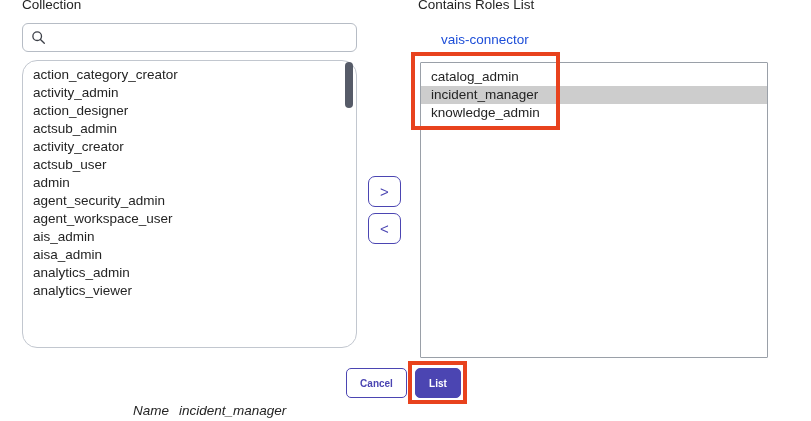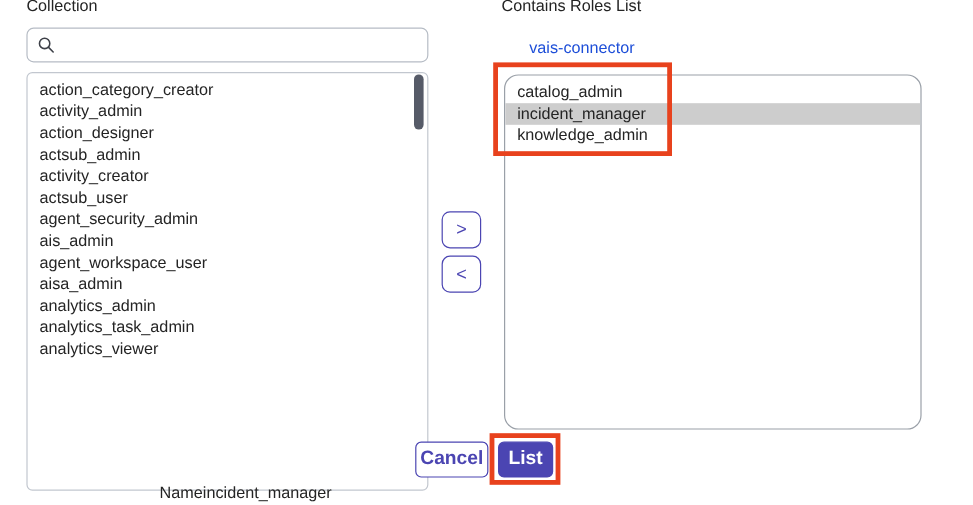--- a/index.html
+++ b/index.html
@@ -11,22 +11,22 @@
   #contains-label { left:418px; }
   #group-name { position:absolute; left:418px; top:32px; font-size:13.5px; color:#1d4ed8;margin-left:23px; }
 
   .searchbox { position:absolute; left:22px; top:23px; width:335px; height:29px;
     box-sizing:border-box; border:1px solid #b6bcc5; border-radius:6px; background:#fff;
     display:flex; align-items:center; padding:0 8px; gap:7px; }
   .searchbox input { border:none; outline:none; flex:1; min-width:0; background:transparent;
     font-family:"Liberation Sans", sans-serif; font-size:13.5px; color:#242424; }
 
   .listbox { position:absolute; box-sizing:border-box; background:#fff; overflow:hidden; padding-top:5px; }
-  .listbox.left  { left:22px;  top:60px; width:335px; height:349px; border:1px solid #c2c7cf; border-radius:5px; }
-  .listbox.right { left:420px; top:62px; width:348px; height:296px; border:1px solid #9aa0a8; border-radius:12px; }
+  .listbox.left  { left:22px;  top:60px; width:335px; height:288px; border:1px solid #c2c7cf; border-radius:15px; }
+  .listbox.right { left:420px; top:62px; width:348px; height:296px; border:1px solid #9aa0a8; border-radius:1px; }
   .list-row { height:18px; line-height:18px; font-size:13.5px; padding-left:10px;
     white-space:nowrap; color:#242424; cursor:default; }
   .list-row.selected { background:var(--selected-row,#cdcdcd); }
 
   .scroll-thumb { position:absolute; right:3px; top:2px; width:8px; height:46px;
     border-radius:4px; background:var(--scrollbar-thumb,#565b68); }
 
   .xfer-btn { position:absolute; left:368px; width:33px; height:31px; box-sizing:border-box;
     border:1.5px solid var(--accent,#4b45b2); border-radius:7px; background:#fff;
     color:var(--accent,#4b45b2); font-size:15px; line-height:1;
@@ -34,26 +34,26 @@
     font-family:"Liberation Sans", sans-serif; cursor:pointer; padding:0; }
   #move-right-btn { top:176px; }
   #move-left-btn  { top:213px; }
 
   .annotation { position:absolute; box-sizing:border-box;
     border:4px solid var(--annotation,#e8421d); pointer-events:none; background:transparent; }
   #highlight-roles { left:411px; top:52px; width:149px; height:78px; }
   #highlight-save  { left:408px; top:361px; width:59px; height:43px; }
 
   .btn { position:absolute; top:368px; height:30px; box-sizing:border-box; border-radius:5px;
-    font-family:"Liberation Sans", sans-serif; font-size:16px; font-weight:700; cursor:pointer;
+    font-family:"Liberation Sans", sans-serif; font-size:10px; font-weight:700; cursor:pointer;
     display:flex; align-items:center; justify-content:center; padding:0; }
   #cancel-btn { left:346px; width:61px; background:#fff; border:1px solid var(--accent,#4b45b2); color:var(--accent,#4b45b2); }
   #save-btn   { left:415px; width:46px; background:var(--accent,#4b45b2); border:1px solid var(--accent,#4b45b2); color:#ffffff; }
 
-  .name-row { position:absolute; left:133px; top:403px; font-size:13.5px; display:flex; color:#242424; }
+  .name-row { position:absolute; left:133px; top:403px; font-size:13.5px; display:flex; gap:10px; color:#242424;font-style:italic; }
 </style>
 </head>
 <body>
 
 <div class="stage">
 
   <div class="top-label" id="collection-label">Collection</div>
 
   <div class="searchbox">
     <span style="display:flex;">
@@ -65,26 +65,26 @@
     <input type="text" placeholder="" style="">
   </div>
 
   <div class="listbox left">
   <div class="list-row">action_category_creator</div>
       <div class="list-row">activity_admin</div>
       <div class="list-row">action_designer</div>
       <div class="list-row">actsub_admin</div>
       <div class="list-row">activity_creator</div>
       <div class="list-row">actsub_user</div>
+      <div class="list-row">admin</div>
       <div class="list-row">agent_security_admin</div>
+      <div class="list-row">agent_workspace_user</div>
       <div class="list-row">ais_admin</div>
-      <div class="list-row">agent_workspace_user</div>
       <div class="list-row">aisa_admin</div>
       <div class="list-row">analytics_admin</div>
-      <div class="list-row">analytics_task_admin</div>
       <div class="list-row">analytics_viewer</div>
     </div>
   <div class="scroll-thumb" style="left:345px; top:62px; position:absolute;"></div>
 
   <button class="xfer-btn" id="move-right-btn">
     <span>&gt;</span>
   </button>
   <button class="xfer-btn" id="move-left-btn">
     <span>&lt;</span>
   </button>

